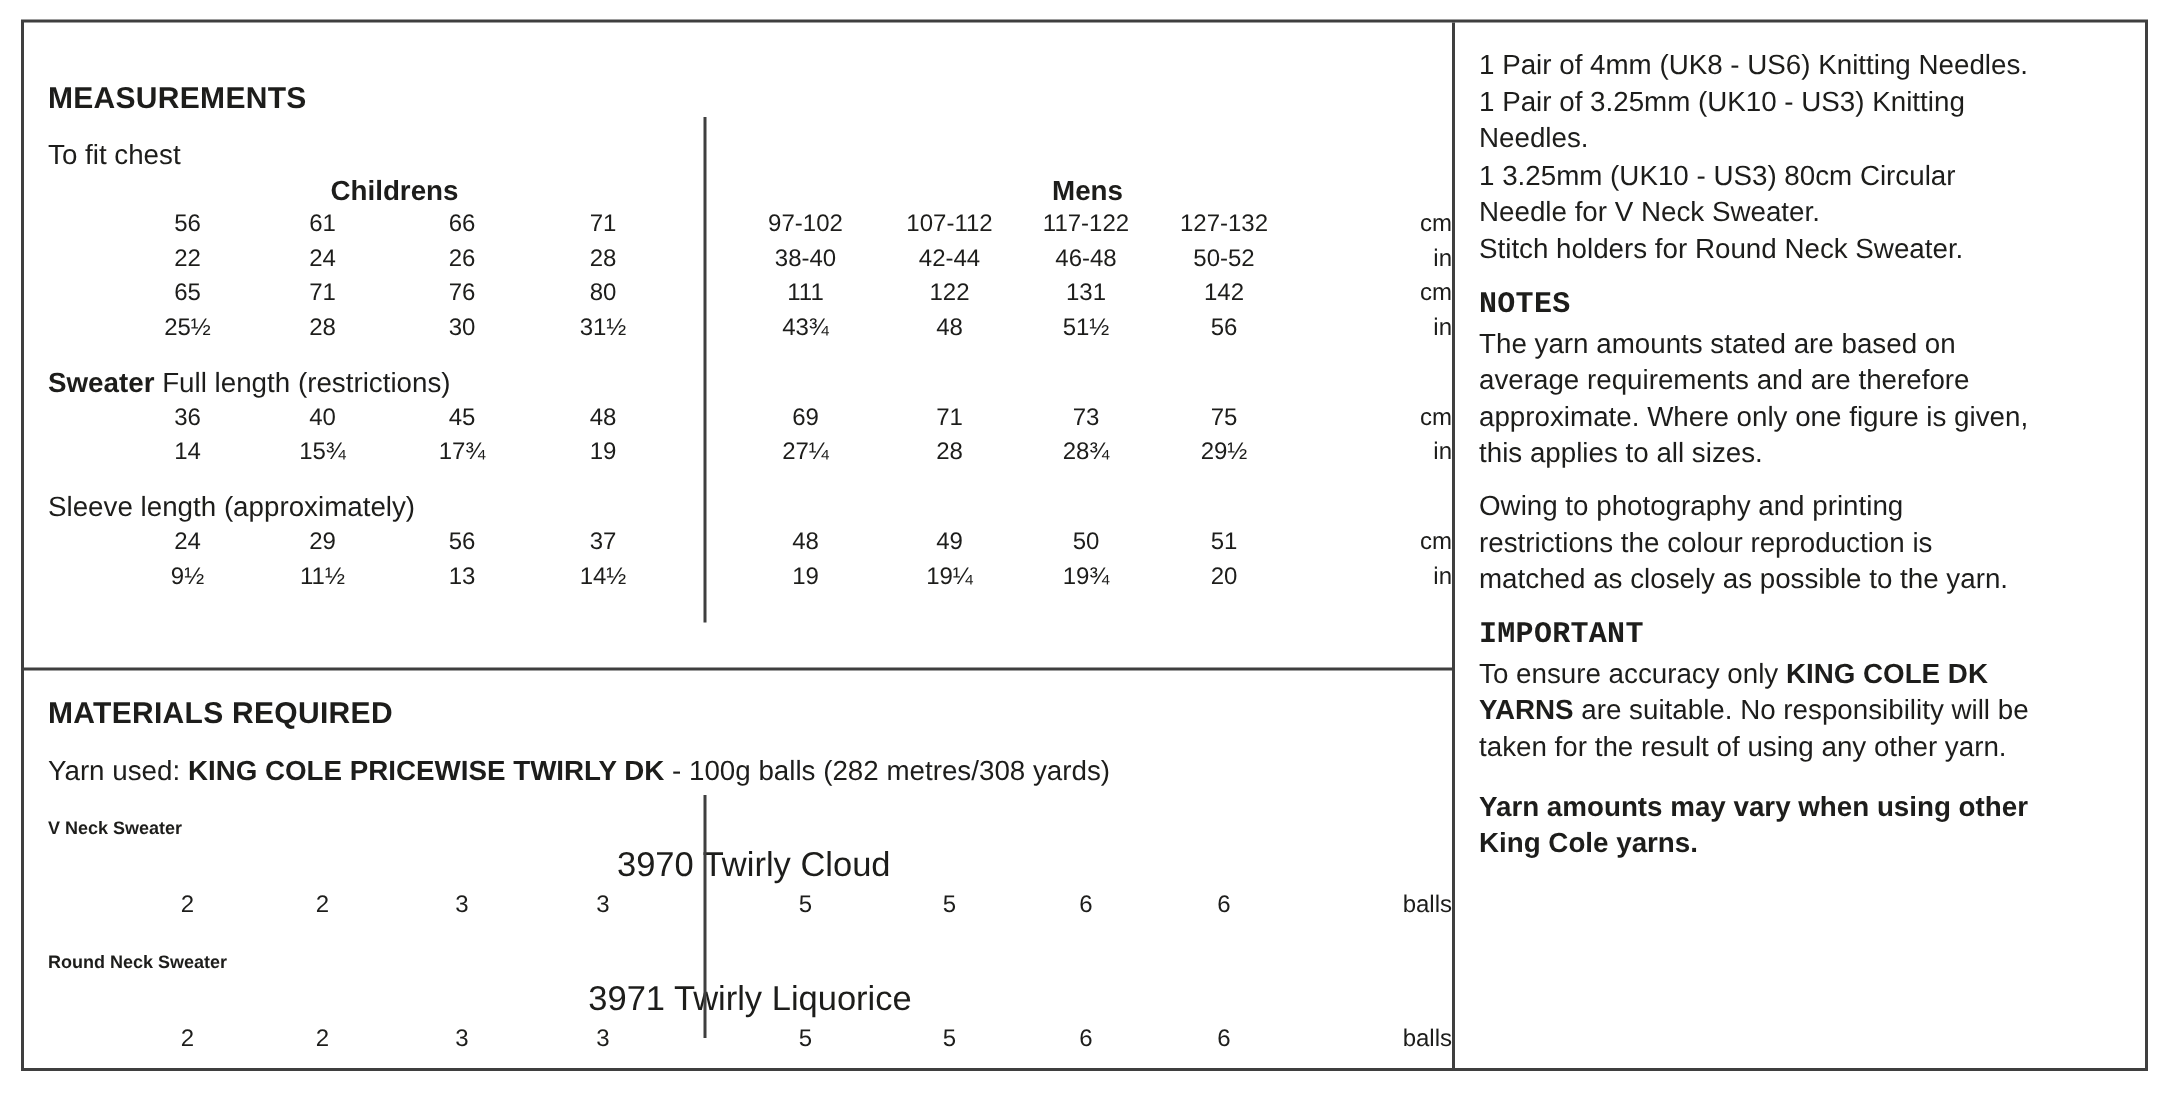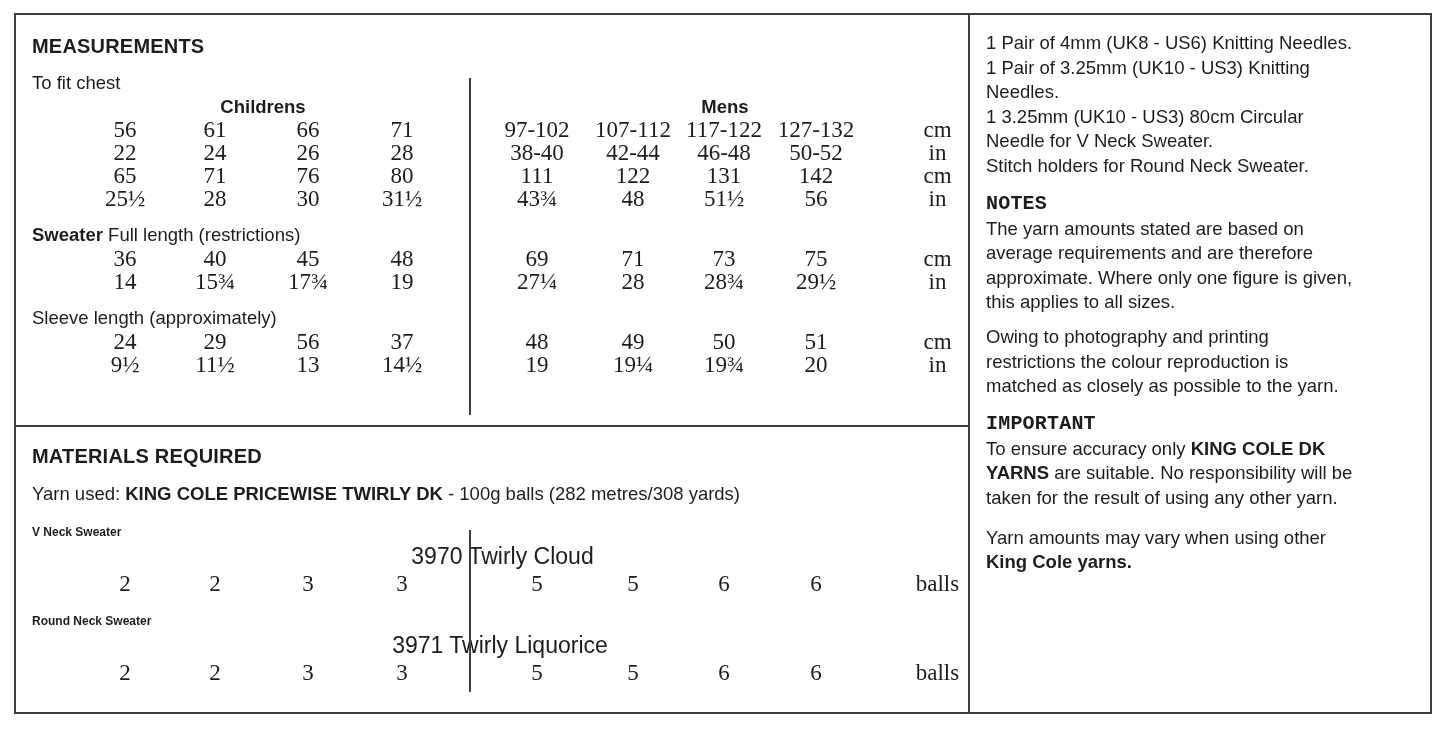--- a/index.html
+++ b/index.html
@@ -33,46 +33,46 @@
     box-sizing: border-box;
     padding: 16px 8px 0 16px;
     font-size: 18.5px;
     line-height: 24.6px;
   }
   .meas-section {
     box-sizing: border-box;
     height: 412px;
     border-bottom: 2px solid #3f3f3f;
     padding: 18px 0 0 16px;
+    margin-top: 20px;
   }
   .mat-section {
     padding: 16px 0 0 16px;
   }
   .sec-title {
     font-weight: bold;
     font-size: 20px;
     line-height: 26px;
     letter-spacing: 0.2px;
   }
   .label-line {
     font-size: 18.5px;
     line-height: 24px;
     margin-top: 12px;
   }
   .group-label { margin-top: 13px; }
   .b { font-weight: bold; }
   .trow {
     display: grid;
     grid-template-columns: 48px 90px 90px 96px 92px 39px 100px 92px 90px 94px 1fr;
-    font-size: 23px;
+    font-size: 16px;
     line-height: 23px;
-    font-family: Liberation Serif, serif;
   }
   .trow .num { text-align: center; }
-  .trow .unit { text-align: center; padding-left: 44px; }
+  .trow .unit { text-align: right; padding-left: 44px; }
   .thead {
     display: grid;
     grid-template-columns: 48px 90px 90px 96px 92px 39px 100px 92px 90px 94px 1fr;
     font-size: 18.5px;
     line-height: 23px;
     font-weight: bold;
   }
   .thead .childrens { grid-column: 3 / 5; text-align: center; }
   .thead .mens { grid-column: 8 / 11; text-align: center; }
   .vline {
@@ -84,21 +84,21 @@
   .vline-meas { top: 63px; height: 337px; }
   .vline-mat  { top: 515px; height: 162px; }
   .yarn-line { font-size: 18.5px; line-height: 24px; margin-top: 13px; }
   .item-name { font-weight: bold; font-size: 12px; line-height: 24px; margin-top: 14px; }
   .item-shade { font-size: 23px; line-height: 24px; padding-left: 5px; text-align: center; }
   .item-values { margin-top: 4px; }
   .rp-title { font-weight: bold; font-size: 20px; line-height: 26px; letter-spacing: 0.2px; }
   .rp-line { }
   .rp-gap-sec { margin-top: 12px; font-family: Liberation Mono, monospace; }
   .rp-gap-para { margin-top: 10px; }
-  .rp-warning { margin-top: 15px; font-weight: normal; }
+  .rp-warning { margin-top: 15px; font-weight: bold; }
 </style>
 </head>
 <body>
 
 <div class="sheet">
 
   <div class="left-panel">
 
     <div class="meas-section">
       <div class="sec-title">MEASUREMENTS</div>

